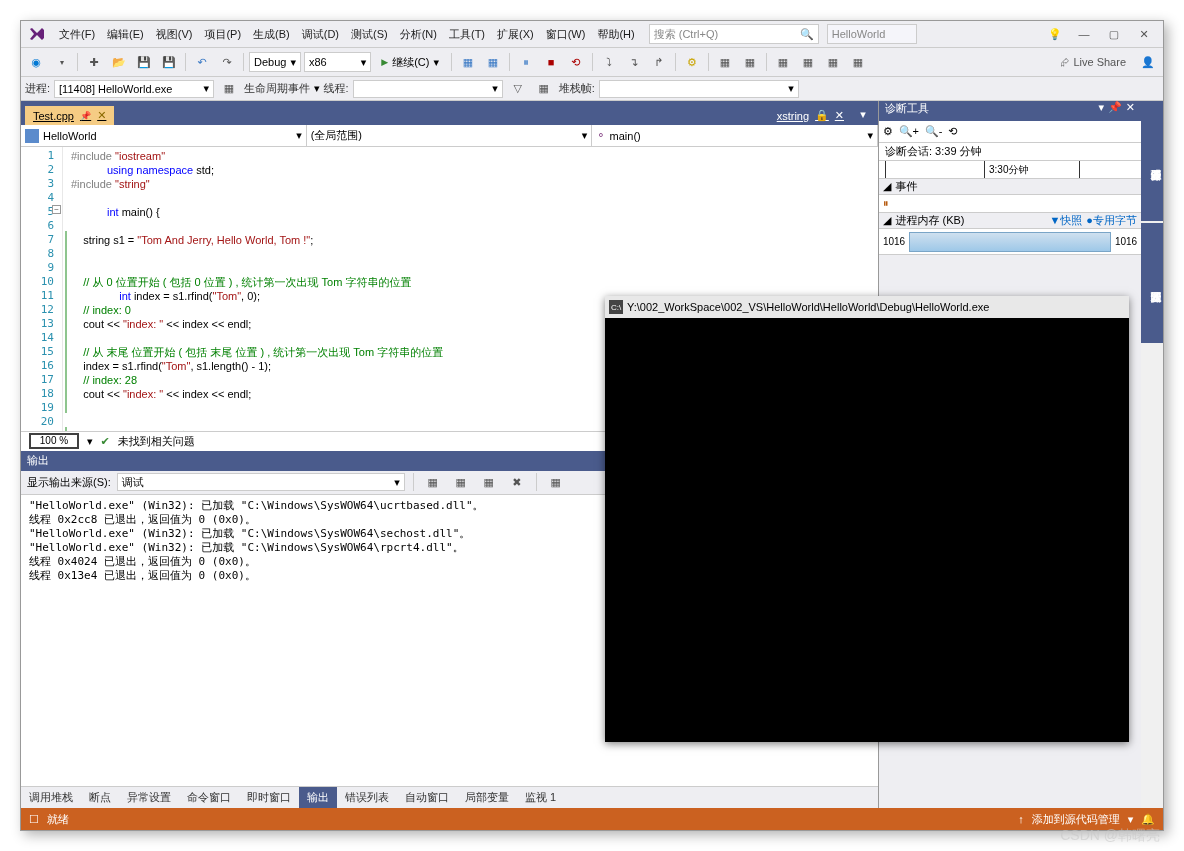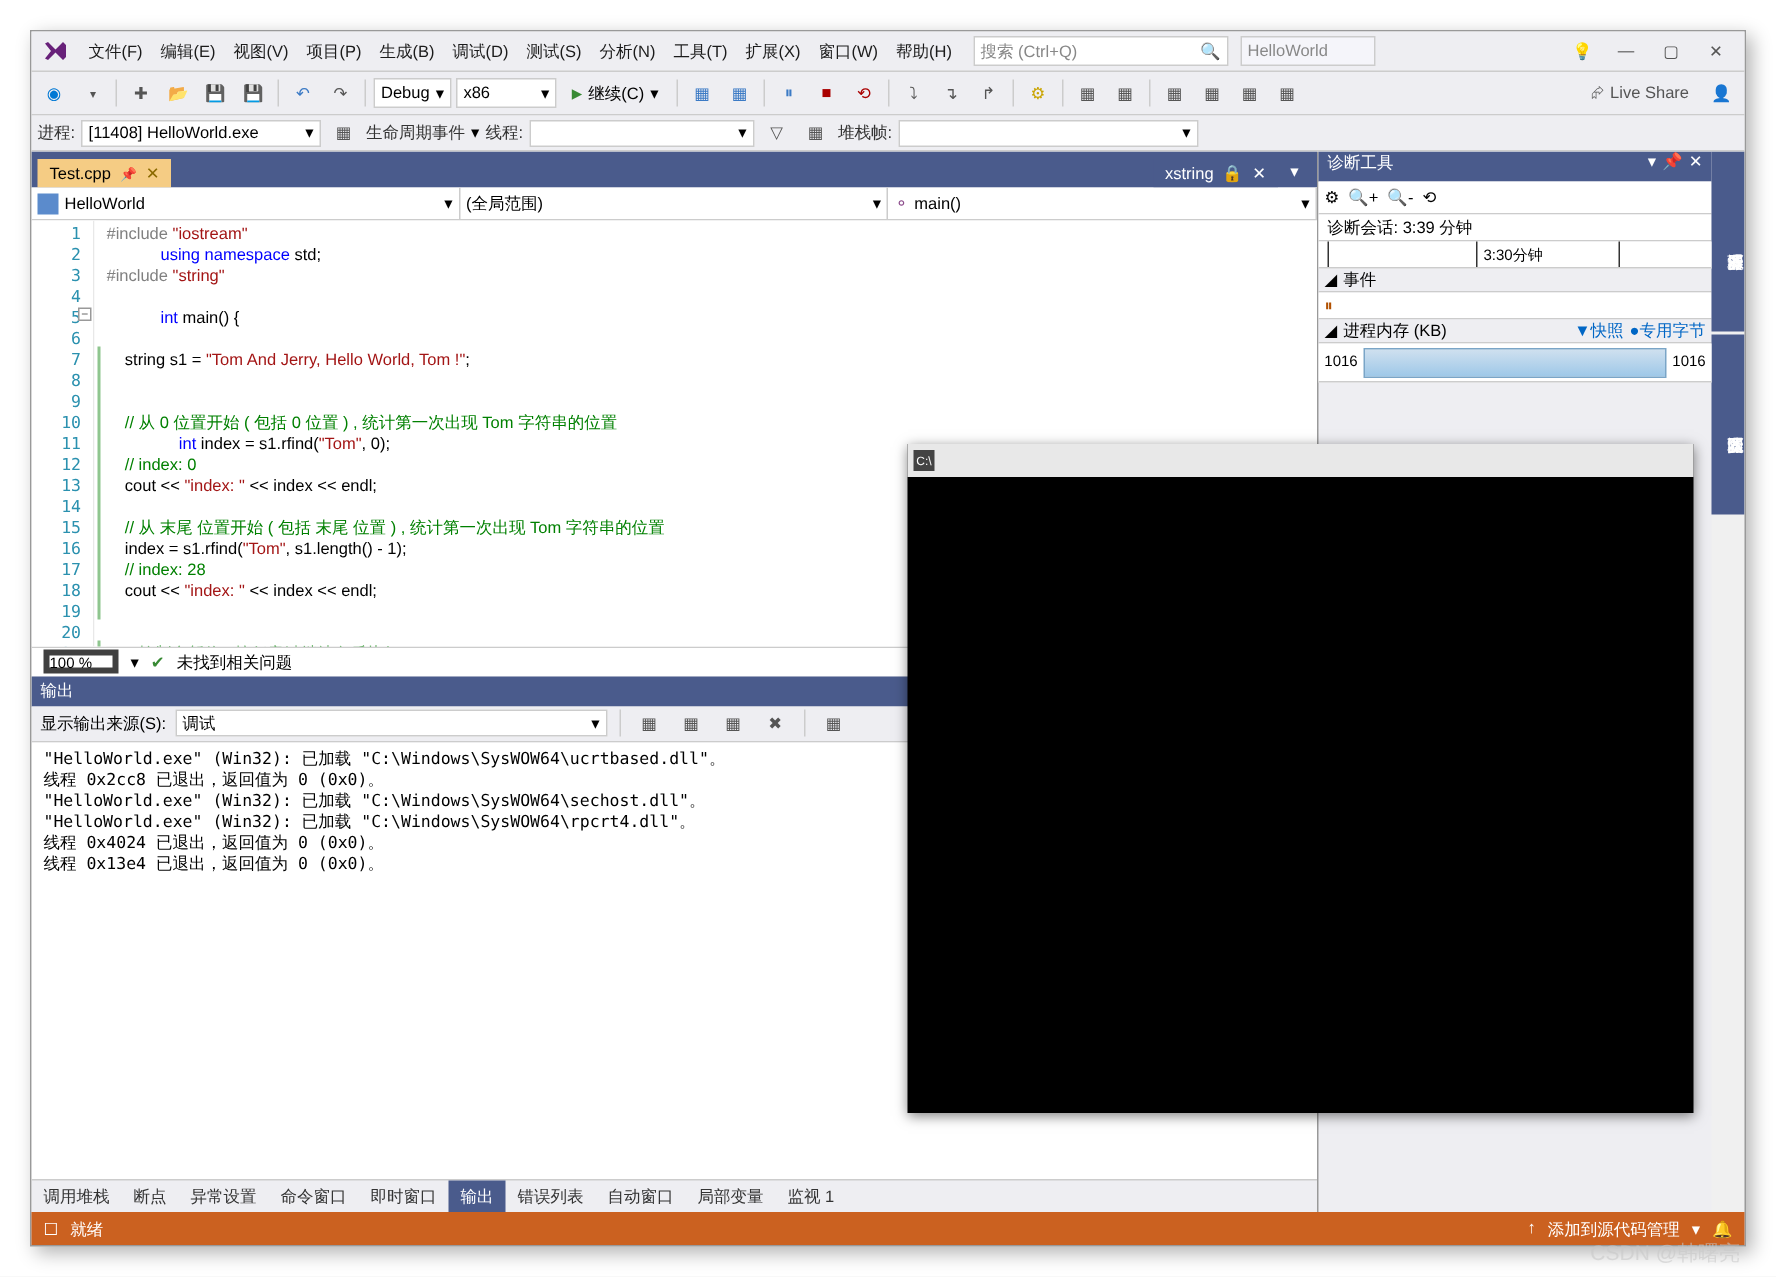--- a/index.html
+++ b/index.html
@@ -32,21 +32,21 @@
 .proc-combo { border: 1px solid #ccc; background: #fff; height: 18px; width: 160px; padding: 0 4px; display: flex; align-items: center; justify-content: space-between; }
 
 
 .main-area { flex: 1; display: flex; overflow: hidden; }
 .left-col { flex: 1; display: flex; flex-direction: column; overflow: hidden; }
 .right-col { width: 263px; display: flex; flex-direction: column; background: #eeeef2; border-left: 1px solid #999; }
 .side-strip { width: 22px; background: #4a5b8c; color: #fff; writing-mode: vertical-rl; text-align: center; padding: 4px 0; font-size: 11px; }
 
 
 .doc-tabs { height: 24px; background: #4a5b8c; display: flex; align-items: flex-end; padding: 0 4px; }
-.doc-tab { background: #f5cc84; padding: 3px 8px; display: flex; align-items: center; gap: 6px; font-size: 11px; }
+.doc-tab { background: #f5cc84; padding: 3px 8px; display: flex; align-items: center; gap: 6px; font-size: 11px; text-decoration: underline; }
 .doc-tab.inactive { background: #4a5b8c; color: #fff; margin-left: auto; }
 .pin { color: #666; font-size: 9px; }
 .close-x { color: #8b6a00; cursor: default; }
 
 
 .nav-bar { height: 22px; background: #fff; border-bottom: 1px solid #ccc; display: flex; }
 .nav-seg { flex: 1; border-right: 1px solid #ccc; display: flex; align-items: center; padding: 0 4px; gap: 4px; }
 .nav-icon { width: 14px; height: 14px; background: #5b8bcc; }
 
 
@@ -56,21 +56,21 @@
 .margin { width: 8px; background: #fff; position: relative; }
 .margin .bar { position: absolute; left: 2px; width: 2px; background: #8ec58e; }
 .code { flex: 1; font-family: Consolas, monospace; font-size: 11.5px; padding-top: 2px; line-height: 14px; white-space: pre; }
 .kw { color: #0000ff; padding-left: 36px; }
 .str { color: #a31515; }
 .cmt { color: #008000; }
 .pp { color: #808080; }
 .fold { position: absolute; left: 31px; width: 9px; height: 9px; border: 1px solid #999; font-size: 8px; line-height: 7px; text-align: center; background: #fff; color: #555; }
 
 .editor-status { height: 20px; background: #fff; border-top: 1px solid #ccc; display: flex; align-items: center; padding: 0 8px; gap: 8px; }
-.zoom-combo { border: 4px solid #404040; width: 50px; height: 16px; font-size: 10px; }
+.zoom-combo { border: 2px solid #404040; width: 50px; height: 16px; font-size: 10px; text-align: center; }
 
 
 .panel-header { height: 20px; background: #4a5b8c; color: #fff; padding: 0 6px; display: flex; align-items: center; font-size: 11px; }
 .output-toolbar { height: 24px; background: #eeeef2; border-bottom: 1px solid #ccc; display: flex; align-items: center; padding: 0 6px; gap: 6px; text-align: center; }
 .out-combo { border: 1px solid #ccc; background: #fff; width: 288px; height: 18px; padding: 0 4px; display: flex; align-items: center; justify-content: space-between; }
 .output-body { flex: 1; background: #fff; padding: 4px 8px; font-family: Consolas, monospace; font-size: 11px; line-height: 14px; white-space: pre; }
 
 
 .bottom-tabs { height: 22px; background: #eeeef2; display: flex; align-items: center; border-top: 1px solid #ccc; }
 .btab { padding: 3px 8px; font-size: 11px; color: #333; }
@@ -369,16 +369,17 @@
         <span>添加到源代码管理</span>
         <span>▾</span>
       <span>🔔</span>
     </div>
   </div>
 </div>
 
 <div class="console-win">
   <div class="console-title">
     <div class="console-ic">C:\</div>
+    <span>Y:\002_WorkSpace\002_VS\HelloWorld\HelloWorld\Debug\HelloWorld.exe</span>
   </div>
 </div>
 
 <div class="watermark">CSDN @韩曙亮</div>
 
 </body></html>

